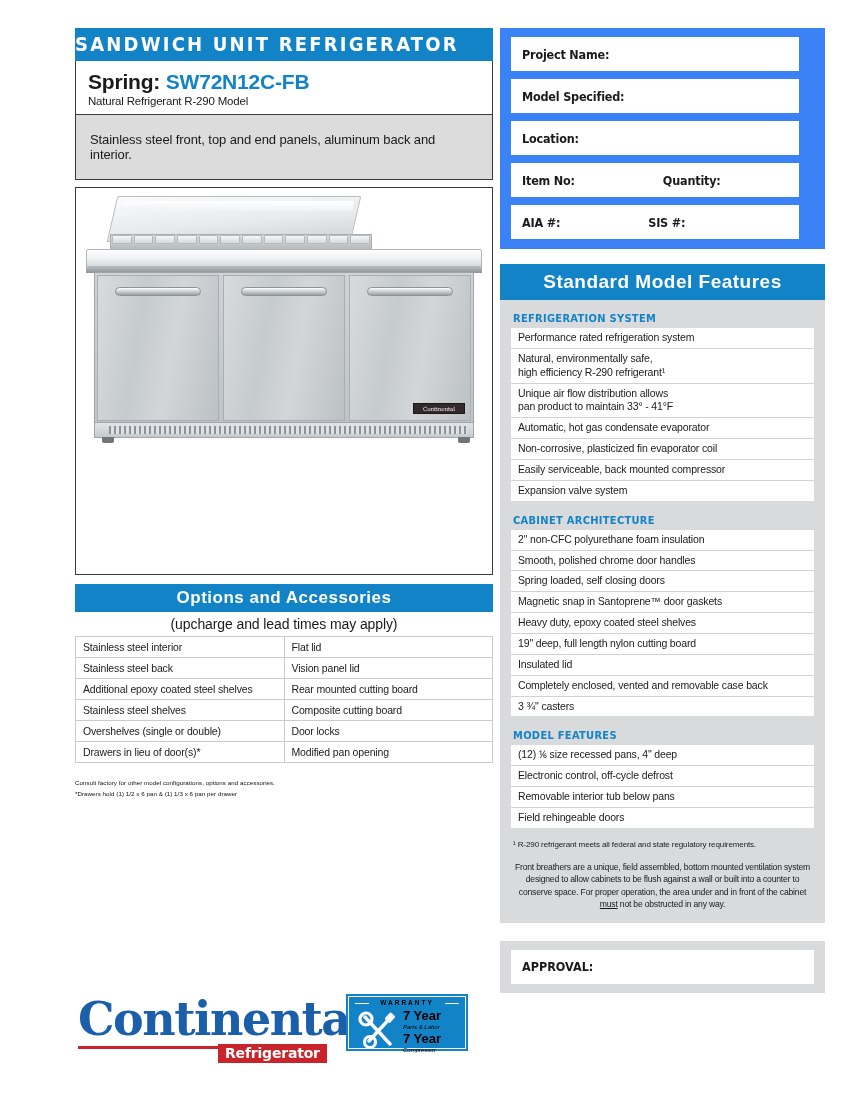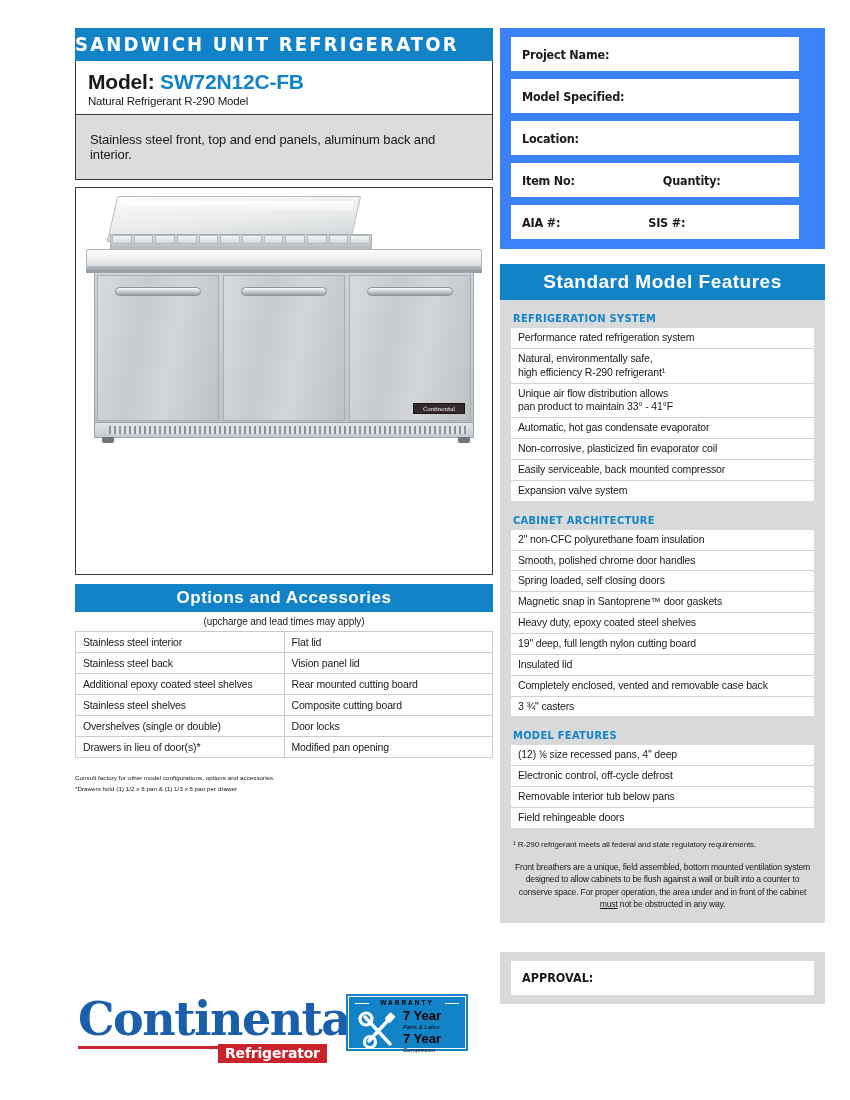--- a/index.html
+++ b/index.html
@@ -133,21 +133,21 @@
     content:""; position:absolute; left:14px; top:3px; right:6px; bottom:3px;
     background: repeating-linear-gradient(90deg,#8c9295 0 2px,#dfe2e4 2px 5px);
   }
   .foot {
     position: absolute; top: 243px; width: 12px; height: 6px;
     background: #6f7578; border-radius: 0 0 2px 2px;
   }
 
   
   .opt-head { height: 28px; line-height: 28px; text-align: center; font-size: 17px; margin-top: 9px; }
-  .opt-note { text-align: center; font-size: 10px; padding: 4px 0 4px 0; letter-spacing: -0.1px; }
+  .opt-note { text-align: center; font-size: 14px; padding: 4px 0 4px 0; letter-spacing: -0.1px; }
   .opt-table { width: 100%; border-collapse: collapse; font-size: 10.5px; }
   .opt-table td {
     border: 1px solid #c9cbcc;
     padding: 4px 5px 4px 7px;
     width: 50%;
     letter-spacing: -0.15px;
   }
   .fineprint { margin-top: 14px; font-size: 6.2px; line-height: 1.85; letter-spacing: 0.05px; color:#111; }
 
   
@@ -215,39 +215,39 @@
     border-bottom: 1px solid #d0d2d3;
     line-height: 1.32; letter-spacing: -0.15px;
   }
   .feat-item:last-child { border-bottom: none; }
   .sec-gap { height: 11px; }
 
   .foot-note { font-size: 8px; line-height: 1.5; padding: 11px 2px 0 2px; letter-spacing: -0.1px; }
   .foot-para { font-size: 8.6px; line-height: 1.45; padding: 10px 2px 0 2px; letter-spacing: -0.2px; text-align: center; }
   .foot-para u { text-decoration: underline; }
 
-  .approval-panel { background: #d8dadb; margin-top: 29px; padding: 9px 11px; }
+  .approval-panel { background: #d8dadb; margin-top: 18px; padding: 9px 11px; }
   .approval-field {
     background: #ffffff; height: 34px; display: flex; align-items: center;
     padding-left: 11px; font-size: 12.5px; font-weight: bold;
     font-family: "DejaVu Sans", sans-serif; font-stretch: condensed;
   }
 </style>
 </head>
 <body>
 
 <div class="page">
 
   <div class="left-col">
 
     <div class="blue-bar title-bar">SANDWICH UNIT REFRIGERATOR</div>
 
     <div class="model-box">
       <div class="model-line">
-        <span>Model:</span>
+        <span>Spring:</span>
         <span class="code">SW72N12C-FB</span>
       </div>
       <div class="model-sub">Natural Refrigerant R-290 Model</div>
     </div>
 
 
     <div class="sub-box">Stainless steel front, top and end panels, aluminum back and interior.</div>
 
     <div class="product-box">
       <div class="unit">

